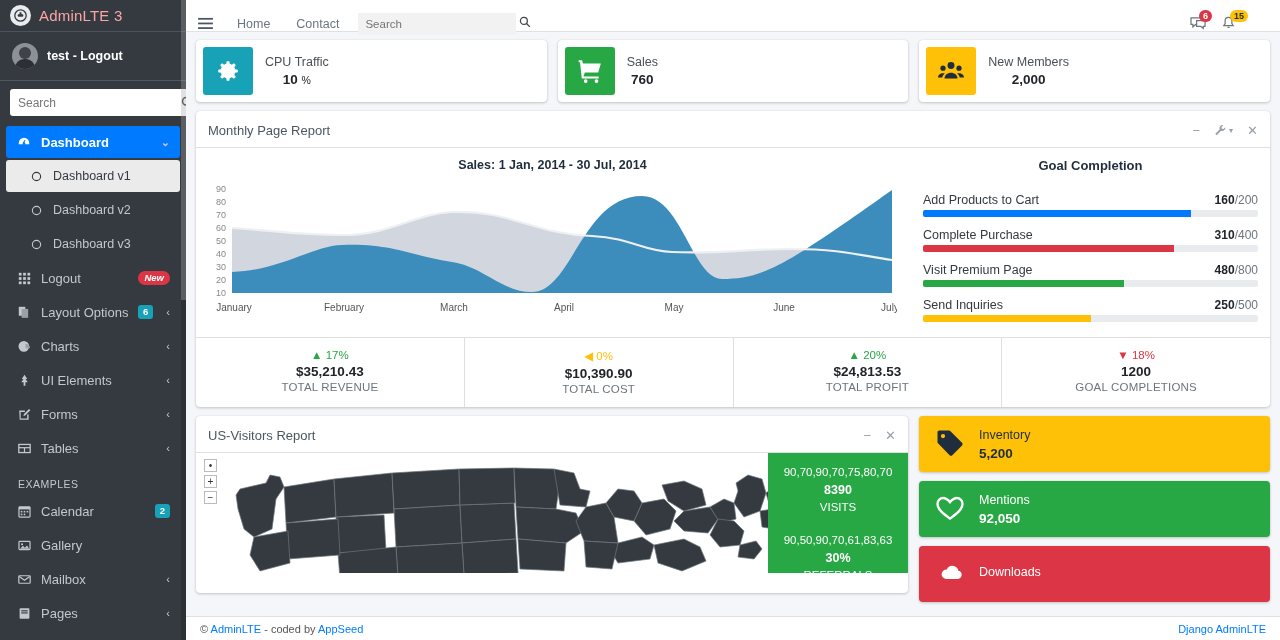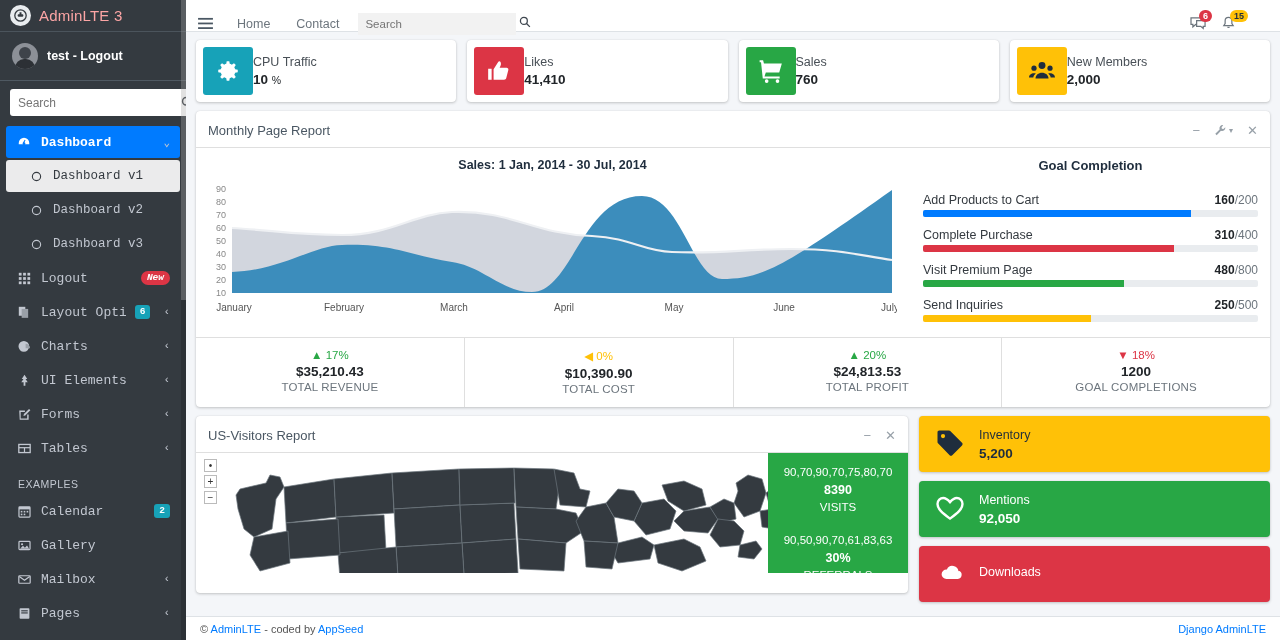--- a/index.html
+++ b/index.html
@@ -63,21 +63,21 @@
     width: 30px; height: 27px; border: 0; cursor: pointer;
     background: #fff; color: #343a40; border-radius: 0 3px 3px 0;
     display: flex; align-items: center; justify-content: center;
   }
 
   .nav { flex: 1; padding: 4px 6px 0 6px; overflow: hidden; }
   .nav-item {
     display: flex; align-items: center; gap: 9px;
     height: 32px; padding: 0 10px; margin-bottom: 2px;
     border-radius: 3px; color: #c2c7d0; font-size: 13px;
-    cursor: pointer; position: relative; font-family: Liberation Mono, monospace;
+    cursor: pointer; position: relative;
   }
   .nav-item.active { background: #007bff; color: #fff; font-weight: bold; }
   .nav-item.sub { padding-left: 22px; font-size: 12.5px; }
   .nav-item.sub.active-sub {
     background: rgba(255,255,255,.9); color: #343a40;
   }
   .nav-label { flex: 1; white-space: nowrap; overflow: hidden; }
   .ni { width: 16px; flex: none; display: flex; align-items: center; justify-content: center; }
   .badge {
     font-size: 9.5px; font-weight: bold; color: #fff;
@@ -122,22 +122,23 @@
   .nb-badge.yellow { background: #ffc107; color: #1f2d3d; }
   .grid-icon { display: grid; grid-template-columns: 6px 6px; grid-template-rows: 6px 6px; gap: 2px; }
   .grid-icon i { background: #6c757d; display: block; }
 
   .content { flex: 1; overflow: hidden; padding: 8px 10px 0 10px; position: relative; }
 
   
   .info-row { display: flex; gap: 11px; margin-bottom: 9px; }
   .info-box {
     flex: 1; background: #fff; border-radius: 4px; height: 62px;
-    display: flex; align-items: center; padding: 7px;
+    display: flex; align-items: center; gap: 12px; padding: 7px;
     box-shadow: 0 0 1px rgba(0,0,0,.125), 0 1px 3px rgba(0,0,0,.2);
+    text-align: center;
   }
   .ib-icon {
     width: 50px; height: 48px; border-radius: 3px; flex: none;
     display: flex; align-items: center; justify-content: center;
     color: #fff;
   }
   .ib-text { display: flex; flex-direction: column; gap: 3px; }
   .ib-title { font-size: 12.5px; color: #495057; }
   .ib-num { font-size: 13.5px; font-weight: bold; color: #212529; }
   .ib-num small { font-weight: normal; font-size: 10.5px; }
@@ -485,31 +486,20 @@
                 <path d="M12 8.2A3.8 3.8 0 1012 15.8 3.8 3.8 0 0012 8.2zm0 6a2.2 2.2 0 110-4.4 2.2 2.2 0 010 4.4z"></path>
                 <path d="M21 13.2v-2.4l-2.4-.4a6.9 6.9 0 00-.8-1.9l1.4-2-1.7-1.7-2 1.4a6.9 6.9 0 00-1.9-.8L13.2 3h-2.4l-.4 2.4a6.9 6.9 0 00-1.9.8l-2-1.4-1.7 1.7 1.4 2a6.9 6.9 0 00-.8 1.9L3 10.8v2.4l2.4.4c.18.67.45 1.3.8 1.9l-1.4 2 1.7 1.7 2-1.4c.6.35 1.23.62 1.9.8l.4 2.4h2.4l.4-2.4c.67-.18 1.3-.45 1.9-.8l2 1.4 1.7-1.7-1.4-2c.35-.6.62-1.23.8-1.9z"></path>
               </svg>
           </span>
           <span class="ib-text">
             <span class="ib-title">CPU Traffic</span>
             <span class="ib-num"><span>10</span> <small>%</small></span>
           </span>
         </div>
 
-        <div class="info-box">
-          <span class="ib-icon" style="background:#dc3545">
-            <svg width="26" height="26" viewBox="0 0 24 24" fill="#fff">
-                <path d="M2 10h3.2v10H2zM7 10.4l4.4-7c.5-.8 1.7-.6 2 .3l.3 1c.2.7.1 1.5-.2 2.2L12.6 9H19c1.1 0 1.9 1 1.6 2l-1.9 7.4c-.2.9-1 1.6-2 1.6H7z"></path>
-              </svg>
-          </span>
-          <span class="ib-text">
-            <span class="ib-title">Likes</span>
-            <span class="ib-num">41,410</span>
-          </span>
-        </div>
 
         <div class="info-box">
           <span class="ib-icon" style="background:#28a745">
             <svg width="26" height="26" viewBox="0 0 24 24" fill="#fff">
                 <path d="M1.5 2h3.2l.8 3H22l-2.4 8.4H7.2L6 17h14v2H4.4L2.8 4H1.5zM8 19.6a1.7 1.7 0 11-.001 3.401A1.7 1.7 0 018 19.6zM18 19.6a1.7 1.7 0 11-.001 3.401A1.7 1.7 0 0118 19.6z"></path>
               </svg>
           </span>
           <span class="ib-text">
             <span class="ib-title">Sales</span>
             <span class="ib-num">760</span>

